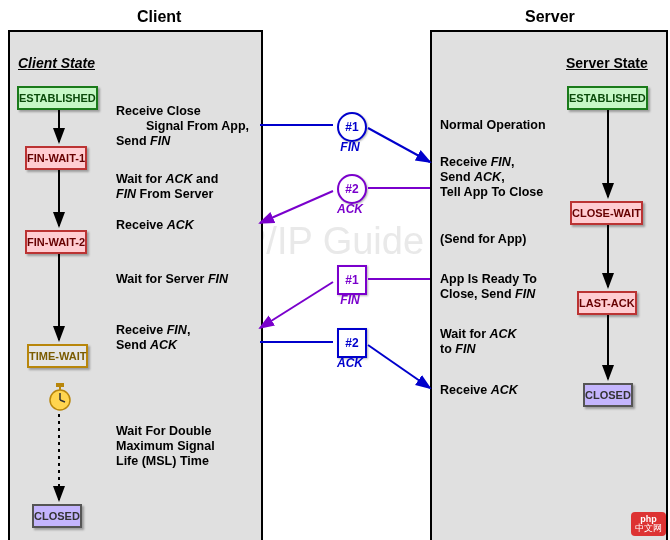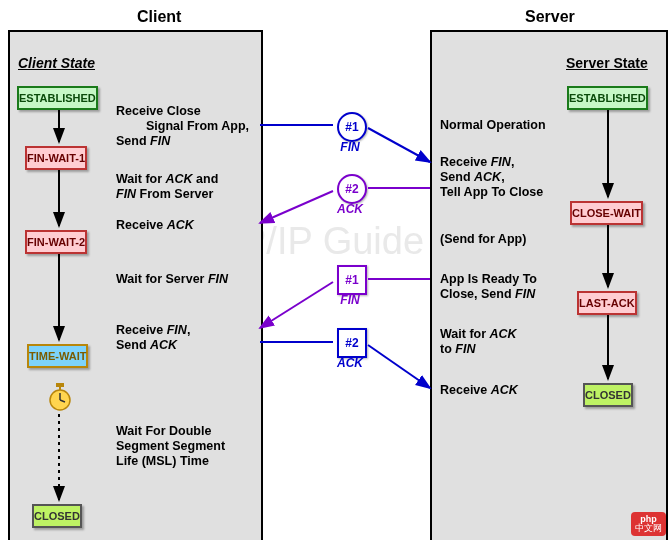--- a/index.html
+++ b/index.html
@@ -33,22 +33,22 @@
     border: 2px solid;
     font-size: 11px;
     font-weight: bold;
     text-align: center;
     padding: 4px 0;
     box-shadow: 2px 2px 2px rgba(0,0,0,0.3);
     white-space: nowrap;
   }
   .state-green { background: #c6f7c6; border-color: #1a7a1a; color: #0a4a0a; }
   .state-pink  { background: #ffcdd2; border-color: #b33; color: #600; }
-  .state-yellow{ background: #7dd3fc; border-color: #b8860b; color: #7a5b00; }
-  .state-gray  { background: #bef264; border-color: #555; color: #333; }
+  .state-yellow{ background: #e5e5e5; border-color: #b8860b; color: #7a5b00; }
+  .state-gray  { background: #c4b5fd; border-color: #555; color: #333; }
   .event-text {
     position: absolute;
     font-size: 12.5px;
     font-weight: bold;
     line-height: 1.25;
     white-space: nowrap;
   }
   .msg-circle, .msg-square {
     position: absolute;
     width: 26px;
@@ -140,21 +140,21 @@
 <div class="event-text" style="left:116px; top:187px;"><span class="ital">FIN</span> From Server</div>
 
 <div class="event-text" style="left:116px; top:218px;">Receive <span class="ital">ACK</span></div>
 
 <div class="event-text" style="left:116px; top:272px;">Wait for Server <span class="ital">FIN</span></div>
 
 <div class="event-text" style="left:116px; top:323px;">Receive <span class="ital">FIN</span>,</div>
 <div class="event-text" style="left:116px; top:338px;">Send <span class="ital">ACK</span></div>
 
 <div class="event-text" style="left:116px; top:424px;">Wait For Double</div>
-<div class="event-text" style="left:116px; top:439px;">Segment Segment</div>
+<div class="event-text" style="left:116px; top:439px;">Maximum Signal</div>
 <div class="event-text" style="left:116px; top:454px;">Life (MSL) Time</div>
 
 <div class="event-text" style="left:440px; top:118px;text-align:right;">Normal Operation</div>
 
 <div class="event-text" style="left:440px; top:155px;">Receive <span class="ital">FIN</span>,</div>
 <div class="event-text" style="left:440px; top:170px;">Send <span class="ital">ACK</span>,</div>
 <div class="event-text" style="left:440px; top:185px;">Tell App To Close</div>
 
 <div class="event-text" style="left:440px; top:232px;">(Send for App)</div>
 

